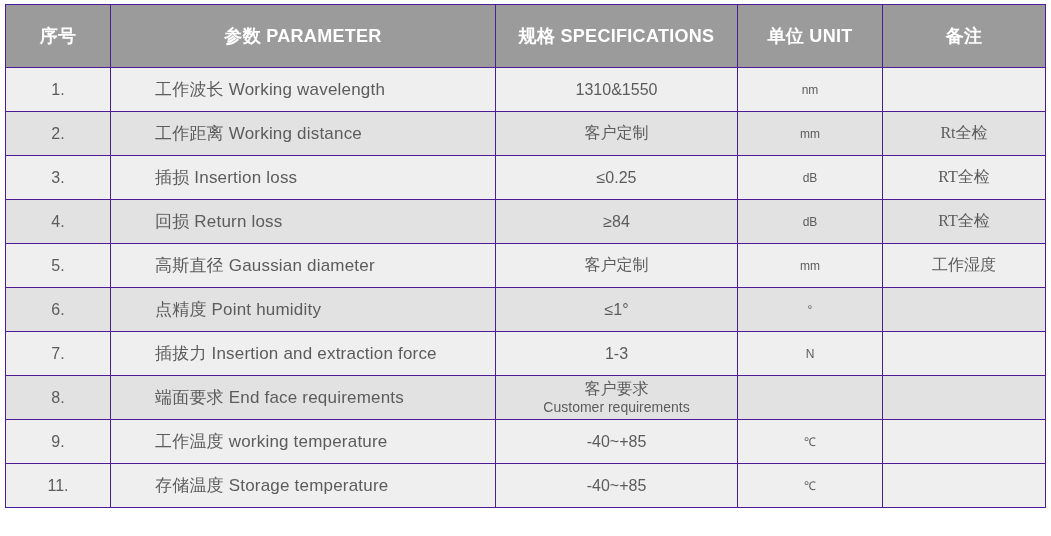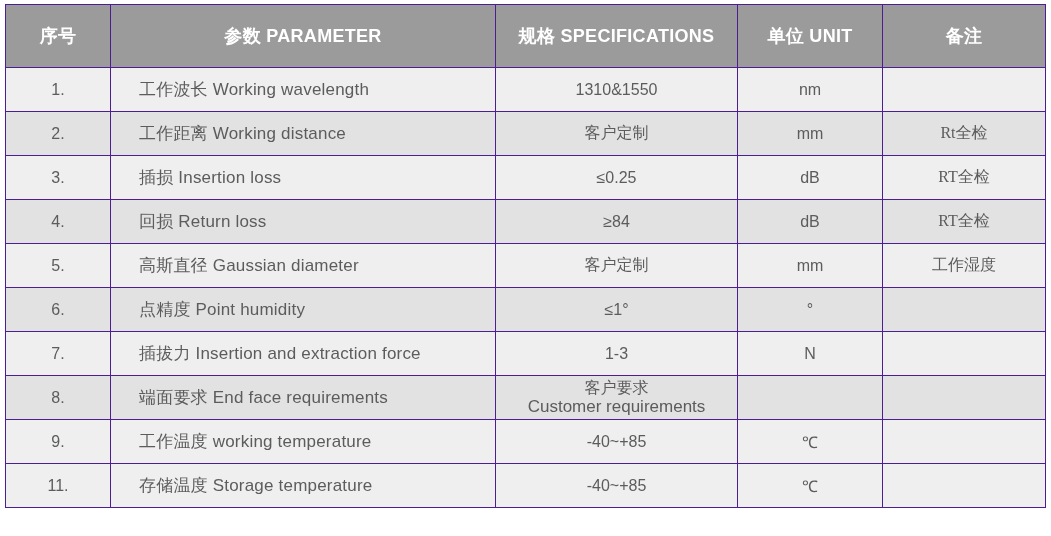--- a/index.html
+++ b/index.html
@@ -44,44 +44,44 @@
   }
   tbody tr.even td {
     background: #e2e2e2;
   }
   td.col-no {
     font-size: 16px;
     color: #5c5c5c;
   }
   td.col-param {
     text-align: left;
-    padding-left: 28px;
+    padding-left: 44px;
     font-size: 17px;
     letter-spacing: 0.2px;
   }
   td.col-spec {
     font-size: 16px;
   }
   td.col-unit {
-    font-size: 16px;
+    font-size: 12px;
   }
   td.col-remark {
     font-size: 16px;
     font-family: Liberation Serif, serif;
   }
   .two-line {
     line-height: 1.15;
   }
   .two-line .l1 {
     display: block;
     font-size: 16px;
   }
   .two-line .l2 {
     display: block;
-    font-size: 17px;
+    font-size: 14px;
   }
 </style>
 </head>
 <body>
 
 <table class="spec-table">
   <colgroup>
     <col style="width:105px">
     <col style="width:385px">
     <col style="width:242px">

